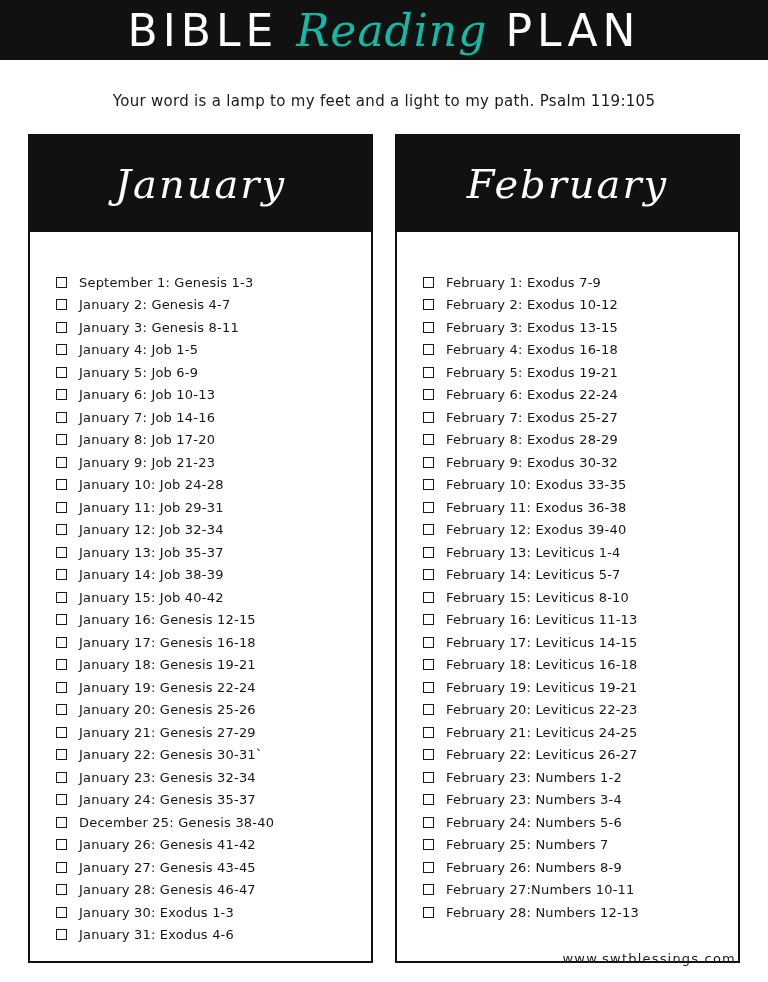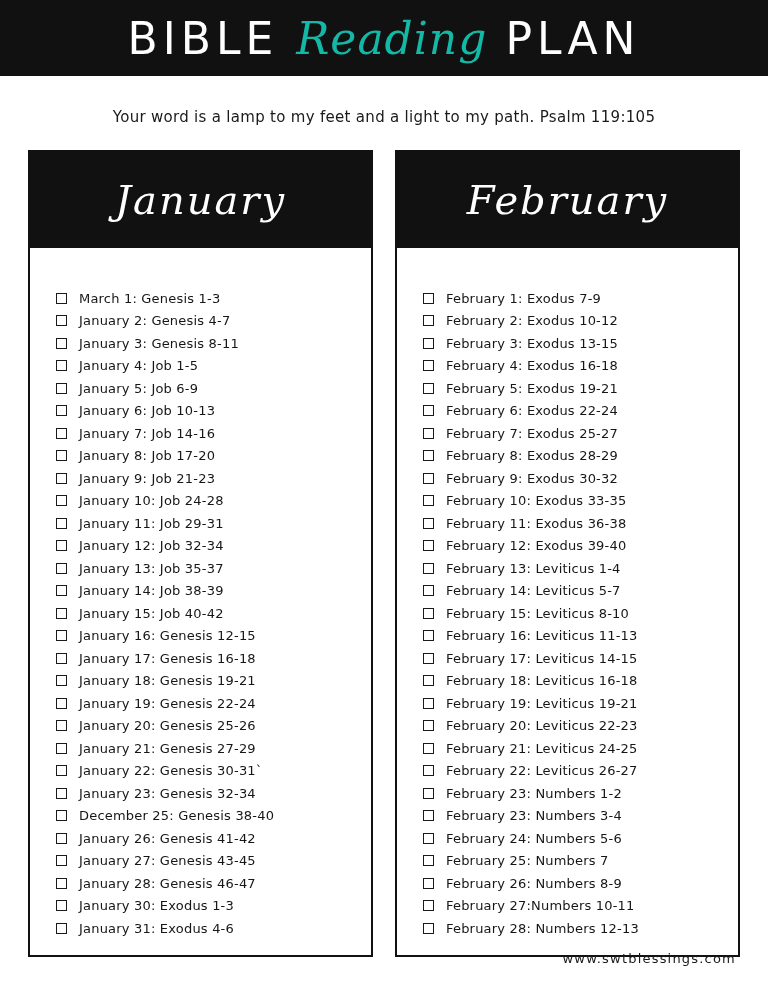--- a/index.html
+++ b/index.html
@@ -11,21 +11,21 @@
     height: 982px;
     background: #ffffff;
     font-family: "DejaVu Sans", sans-serif;
     overflow: hidden;
     position: relative;
   }
 
   
   .header-banner {
     background: #111111;
-    height: 76px;
+    height: 60px;
     display: flex;
     align-items: center;
     justify-content: center;
     gap: 16px;
   }
   .title-block {
     display: flex;
     align-items: baseline;
     gap: 18px;
     color: #ffffff;
@@ -146,21 +146,21 @@
 <div class="columns">
 
   <div class="month-card">
     <div class="month-header">
       <span class="month-name">January</span>
     </div>
     <div class="month-body">
       <ul class="reading-list">
         <li>
             <span class="checkbox"></span>
-            <span class="entry-text">March 1: Genesis 1-3</span>
+            <span class="entry-text">September 1: Genesis 1-3</span>
           </li>
         <li>
             <span class="checkbox"></span>
             <span class="entry-text">January 2: Genesis 4-7</span>
           </li>
         <li>
             <span class="checkbox"></span>
             <span class="entry-text">January 3: Genesis 8-11</span>
           </li>
         <li>
@@ -235,20 +235,24 @@
             <span class="checkbox"></span>
             <span class="entry-text">January 21: Genesis 27-29</span>
           </li>
         <li>
             <span class="checkbox"></span>
             <span class="entry-text">January 22: Genesis 30-31`</span>
           </li>
         <li>
             <span class="checkbox"></span>
             <span class="entry-text">January 23: Genesis 32-34</span>
+          </li>
+        <li>
+            <span class="checkbox"></span>
+            <span class="entry-text">January 24: Genesis 35-37</span>
           </li>
         <li>
             <span class="checkbox"></span>
             <span class="entry-text">December 25: Genesis 38-40</span>
           </li>
         <li>
             <span class="checkbox"></span>
             <span class="entry-text">January 26: Genesis 41-42</span>
           </li>
         <li>

